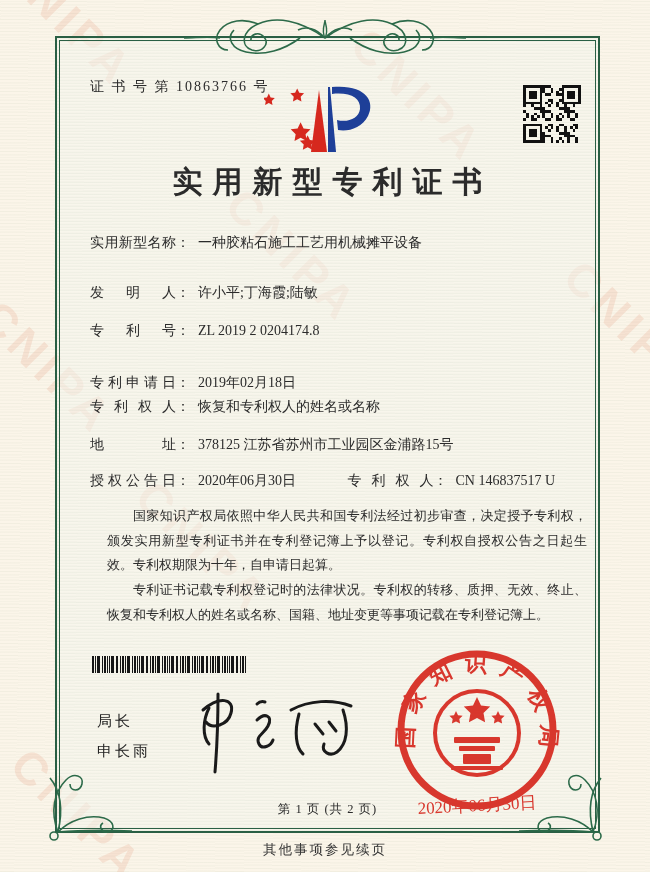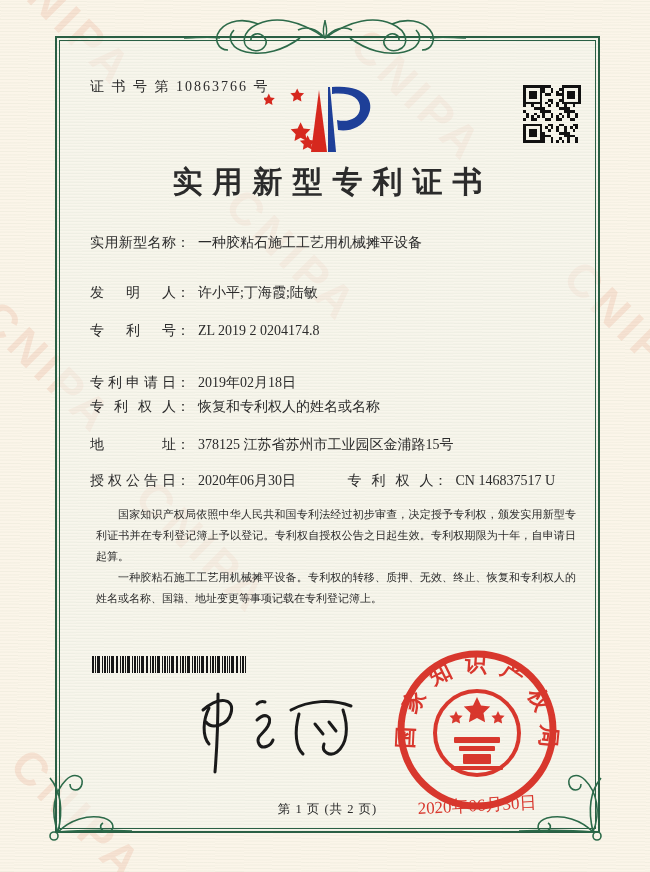--- a/index.html
+++ b/index.html
@@ -30,21 +30,21 @@
       display:grid; grid-template-columns:repeat(21,1fr); grid-template-rows:repeat(21,1fr);}
   .qr div{width:100%;height:100%;}
   .qr .b{background:#111;}
   .title{position:absolute; left:0; top:124px; width:100%; text-align:center;
          font-size:30px; font-weight:bold; letter-spacing:10px; text-indent:10px;}
   .fields{position:absolute; left:33px; top:196px; width:478px; font-size:14px;}
   .frow{position:absolute; left:0; white-space:nowrap;}
   .flabel{display:inline-block; width:86px; text-align:justify; text-align-last:justify;}
   .fcolon{display:inline-block; margin-right:8px;}
   .grant-pair{display:inline-block;}
-  .paras{position:absolute; left:39px; top:466px; width:480px; font-size:11px;
+  .paras{position:absolute; left:50px; top:466px; width:480px; font-size:13px;
          line-height:1.9; text-align:justify;}
   .paras p{margin:0; text-indent:2em;}
   .barcode{position:absolute; left:35px; top:618px; height:17px; font-size:0; white-space:nowrap;}
   .barcode span{display:inline-block; height:17px; background:#161616; vertical-align:top;}
   .signer{position:absolute; left:40px; top:668px; font-size:15px;
           font-family:"Liberation Sans", sans-serif; color:#222; line-height:2.0; letter-spacing:3px;}
   .sig-svg{position:absolute; left:130px; top:648px;}
   .seal{position:absolute; left:335px; top:607px;}
   .pagenum{position:absolute; left:0; top:763px; width:100%; text-align:center; font-size:12.5px; letter-spacing:1px;}
   .bottom-note{position:absolute; left:0; top:841px; width:100%; text-align:center; font-size:13.5px; letter-spacing:2px; color:#333;}
@@ -554,25 +554,29 @@
           <span class="flabel">授权公告日</span><span class="fcolon">：</span><span>2020年06月30日</span>
         </span>
         <span class="grant-pair" style="margin-left:48px">
           <span class="flabel">专利权人</span><span class="fcolon">：</span><span>CN 146837517 U</span>
         </span>
       </div>
     </div>
 
     <div class="paras">
       <p>国家知识产权局依照中华人民共和国专利法经过初步审查，决定授予专利权，颁发实用新型专利证书并在专利登记簿上予以登记。专利权自授权公告之日起生效。专利权期限为十年，自申请日起算。</p>
-      <p>一种胶粘石施工工艺用机械摊平设备。专利权的转移、质押、无效、终止、恢复和专利权人的姓名或名称、国籍、地址变更等事项记载在专利登记簿上。</p>
+      <p>专利证书记载专利权登记时的法律状况。专利权的转移、质押、无效、终止、恢复和专利权人的姓名或名称、国籍、地址变更等事项记载在专利登记簿上。</p>
     </div>
 
     <div class="barcode"><span style="width:2px;margin-right:1px"></span><span style="width:1px;margin-right:1px"></span><span style="width:3px;margin-right:2px"></span><span style="width:1px;margin-right:1px"></span><span style="width:2px;margin-right:1px"></span><span style="width:1px;margin-right:1px"></span><span style="width:1px;margin-right:1px"></span><span style="width:3px;margin-right:2px"></span><span style="width:2px;margin-right:2px"></span><span style="width:1px;margin-right:1px"></span><span style="width:2px;margin-right:1px"></span><span style="width:1px;margin-right:1px"></span><span style="width:3px;margin-right:2px"></span><span style="width:1px;margin-right:1px"></span><span style="width:2px;margin-right:1px"></span><span style="width:1px;margin-right:1px"></span><span style="width:1px;margin-right:1px"></span><span style="width:3px;margin-right:2px"></span><span style="width:2px;margin-right:2px"></span><span style="width:1px;margin-right:1px"></span><span style="width:2px;margin-right:1px"></span><span style="width:1px;margin-right:1px"></span><span style="width:3px;margin-right:2px"></span><span style="width:1px;margin-right:1px"></span><span style="width:2px;margin-right:1px"></span><span style="width:1px;margin-right:1px"></span><span style="width:1px;margin-right:1px"></span><span style="width:3px;margin-right:2px"></span><span style="width:2px;margin-right:2px"></span><span style="width:1px;margin-right:1px"></span><span style="width:2px;margin-right:1px"></span><span style="width:1px;margin-right:1px"></span><span style="width:3px;margin-right:2px"></span><span style="width:1px;margin-right:1px"></span><span style="width:2px;margin-right:1px"></span><span style="width:1px;margin-right:1px"></span><span style="width:1px;margin-right:1px"></span><span style="width:3px;margin-right:2px"></span><span style="width:2px;margin-right:2px"></span><span style="width:1px;margin-right:1px"></span><span style="width:2px;margin-right:1px"></span><span style="width:1px;margin-right:1px"></span><span style="width:3px;margin-right:2px"></span><span style="width:1px;margin-right:1px"></span><span style="width:2px;margin-right:1px"></span><span style="width:1px;margin-right:1px"></span><span style="width:1px;margin-right:1px"></span><span style="width:3px;margin-right:2px"></span><span style="width:2px;margin-right:2px"></span><span style="width:1px;margin-right:1px"></span><span style="width:2px;margin-right:1px"></span><span style="width:1px;margin-right:1px"></span></div>
 
+    <div class="signer">
+      <div>局长</div>
+      <div>申长雨</div>
+    </div>
 
     <svg class="sig-svg" width="180" height="95" viewBox="0 0 180 95">
       <g fill="none" stroke="#1a1a1a" stroke-width="3" stroke-linecap="round">
         <path d="M22,22 C16,34 15,50 22,58"></path>
         <path d="M16,24 C32,10 48,12 44,27 C41,39 25,44 19,36"></path>
         <path d="M31,8 C31,30 30,62 28,86"></path>
         <path d="M70,34 C78,26 86,30 81,40 C77,48 68,50 72,58 C75,64 84,60 86,54"></path>
         <path d="M70,18 C72,16 75,15 78,16"></path>
         <path d="M104,24 C122,14 146,13 164,20"></path>
         <path d="M112,28 C107,46 109,62 116,68"></path>
@@ -639,13 +643,14 @@
   <svg class="orn" style="left:516px;top:770px" width="95" height="85" viewBox="0 0 95 85">
     <g transform="translate(95,0) scale(-1,1)" fill="none" stroke="#2c6a49" stroke-width="1.6">
       <path d="M18,62 C10,42 14,22 26,10 C34,2 44,6 42,14 C40,22 30,22 30,14"></path>
       <path d="M18,62 C30,50 48,44 64,48 C74,51 76,60 68,62 C62,63 58,56 63,53"></path>
       <path d="M18,62 C24,36 20,20 10,8"></path>
       <path d="M18,62 C40,60 66,60 92,61"></path>
       <circle cx="14" cy="66" r="4"></circle>
     </g>
   </svg>
 
+  <div class="bottom-note">其他事项参见续页</div>
 </div>
 
 </body></html>

